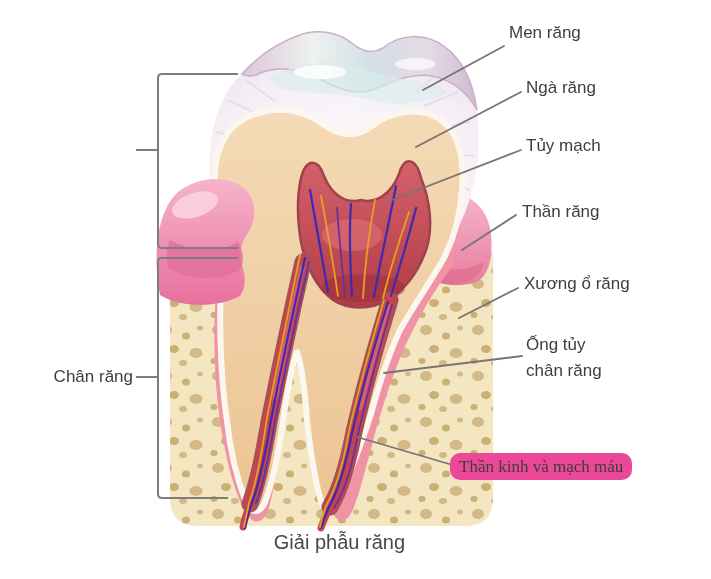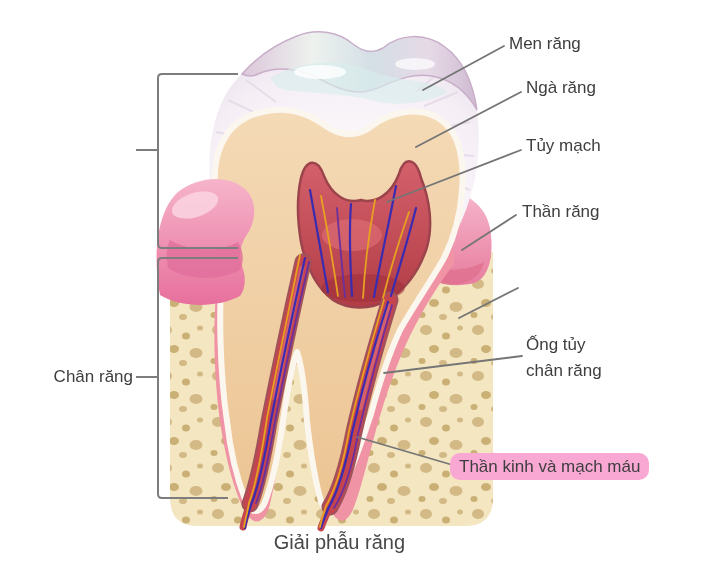--- a/index.html
+++ b/index.html
@@ -2,21 +2,21 @@
 <html><head>
 <meta charset="utf-8">
 <style>
   html,body{margin:0;padding:0;background:#fff;}
   .stage{position:relative;width:711px;height:579px;background:#fff;overflow:hidden;
          font-family:"Liberation Sans",sans-serif;}
   .stage svg{position:absolute;left:0;top:0;}
   .lbl{position:absolute;font-size:17px;color:#3e3e3e;white-space:nowrap;line-height:1.25;}
   .lbl.rightalign{text-align:right;}
   .lbl.twoline{line-height:1.55;}
-  .lbl.boxed{background:#f9a8d4;border-radius:10px;padding:3px 9px;}
+  .lbl.boxed{background:#ec4899;border-radius:10px;padding:3px 9px;font-family:Liberation Serif, serif;}
   .caption{position:absolute;font-size:20px;color:#484848;white-space:nowrap;}
 </style>
 </head>
 <body>
 
 <div class="stage">
 
 <svg width="711" height="579" viewBox="0 0 711 579">
   <defs>
     <linearGradient id="dentinGrad" x1="0" y1="0" x2="0" y2="1">
@@ -171,24 +171,25 @@
   </g>
 
   <g stroke="#7d7d7d" stroke-width="2" fill="none" stroke-linejoin="round">
     <path d="M238,74 L162,74 Q158,74 158,78 L158,244 Q158,248 162,248 L238,248"></path>
     <line x1="136" y1="150" x2="158" y2="150"></line>
     <path d="M238,258 L162,258 Q158,258 158,262 L158,494 Q158,498 162,498 L228,498"></path>
     <line x1="136" y1="377" x2="158" y2="377"></line>
   </g>
 </svg>
 
-<div class="lbl" style="left:509px;top:33px">Men răng</div>
+<div class="lbl" style="left:509px;top:22px">Men răng</div>
 <div class="lbl" style="left:526px;top:77px">Ngà răng</div>
 <div class="lbl" style="left:526px;top:135px">Tủy mạch</div>
 <div class="lbl" style="left:522px;top:201px">Thần răng</div>
+<div class="lbl" style="left:524px;top:273px">Xương ổ răng</div>
 <div class="lbl twoline" style="left:526px;top:332px">
   <div>Ống tủy</div>
   <div>chân răng</div>
 </div>
 <div class="lbl boxed" style="left:450px;top:453px">Thần kinh và mạch máu</div>
 <div class="lbl rightalign" style="left:43px;top:366px;width:90px">Chân răng</div>
 <div class="caption" style="left:240px;top:531px;width:165px;text-align:right">Giải phẫu răng</div>
 
 </div>
 

